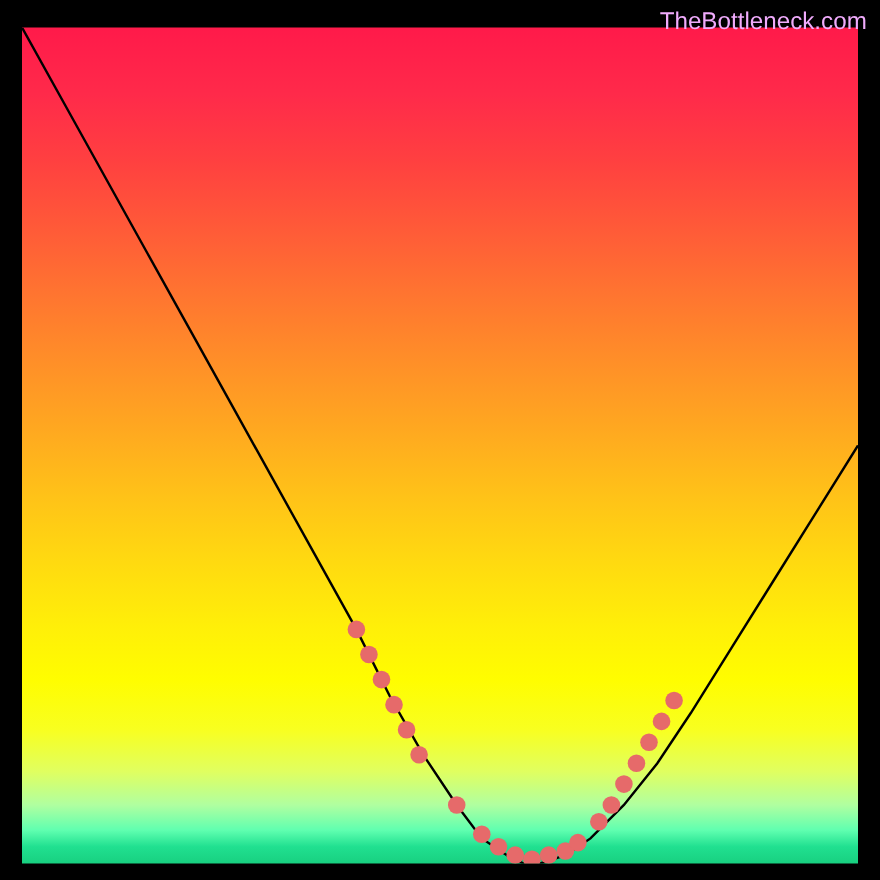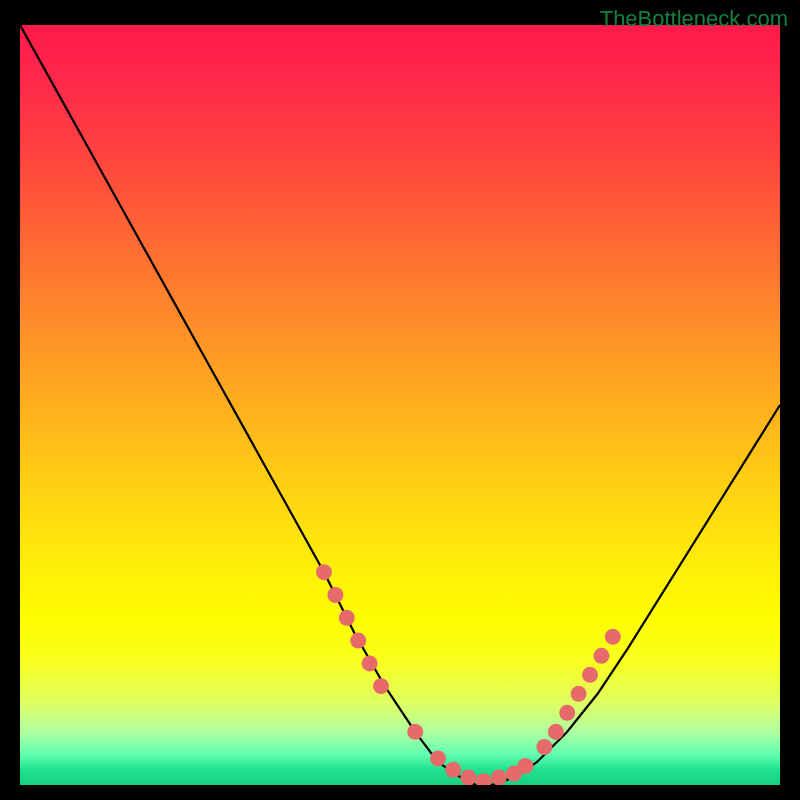--- a/index.html
+++ b/index.html
@@ -8,21 +8,21 @@
     height: 800px;
     background: #000;
     position: relative;
     overflow: hidden;
     font-family: Arial, sans-serif;
   }
   .watermark {
     position: absolute;
     top: 6px;
     right: 12px;
-    color: #15803d;
+    color: #f0abfc;
     font-size: 22px;
     font-weight: 500;
     z-index: 10;
   }
   .plot-area {
     position: absolute;
     left: 20px;
     top: 25px;
     width: 760px;
     height: 760px;

